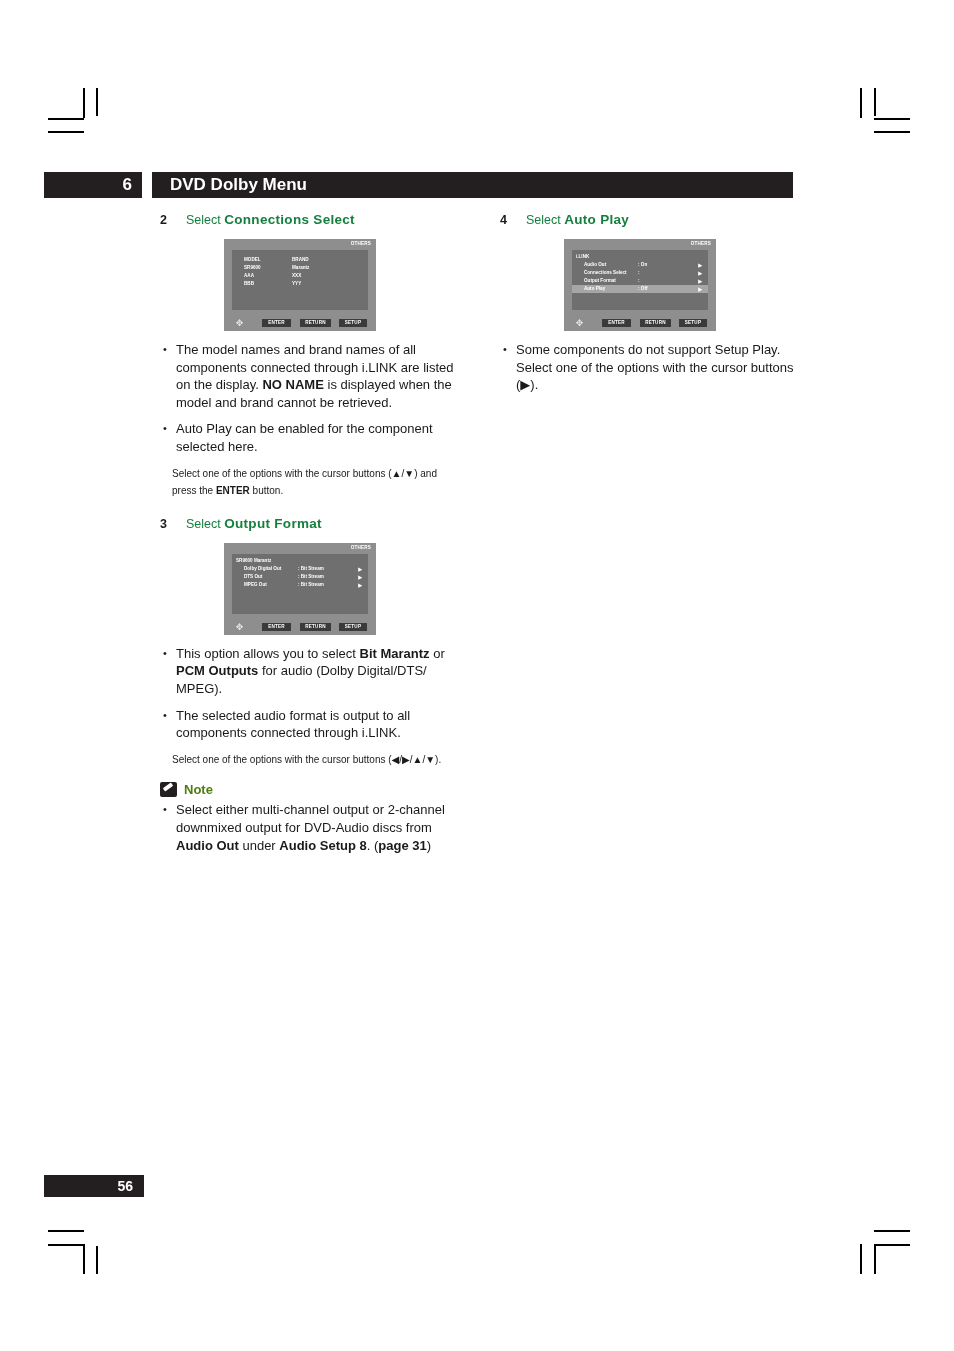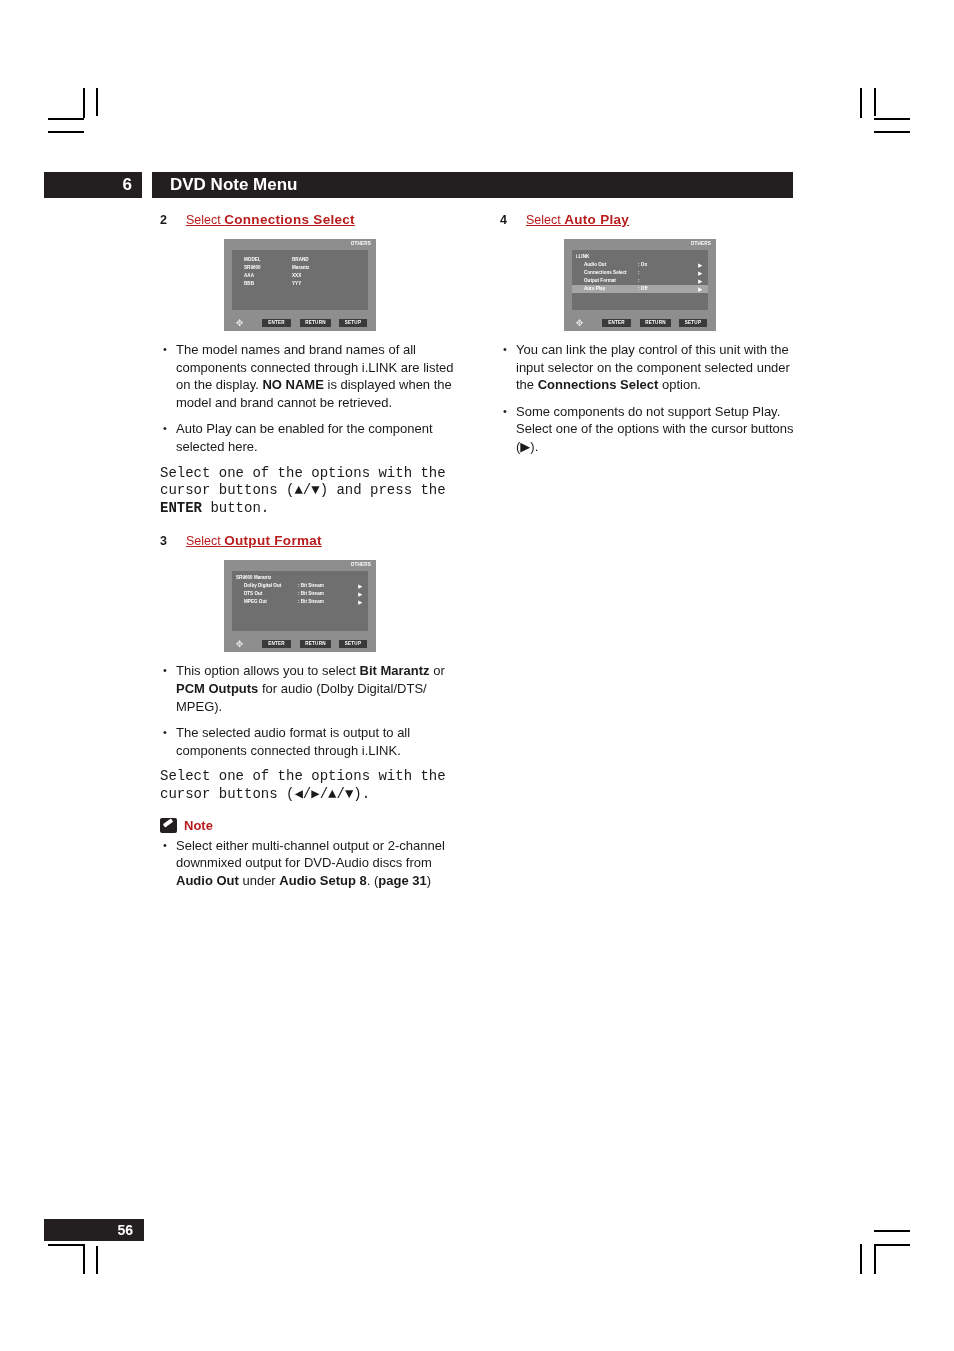--- a/index.html
+++ b/index.html
@@ -102,22 +102,21 @@
   }
   .step-num {
     width: 26px;
     flex: 0 0 26px;
     font-size: 12.5px;
     font-weight: bold;
     color: #1a1a1a;
   }
   .step-text {
     font-size: 12.5px;
-    color: #b91c1c;
-    text-decoration: underline;
+    color: #15803d;
   }
   .step-text b { font-weight: bold; font-size: 13.5px; letter-spacing: .3px; }
 
   
   .osd {
     width: 152px;
     height: 92px;
     margin: 4px 0 10px 64px;
     background: #8e8e8e;
     position: relative;
@@ -198,25 +197,24 @@
     color: #1a1a1a;
   }
   .bullets li::before {
     content: "\2022";
     position: absolute;
     left: 3px;
     top: 0;
     font-size: 11px;
   }
   .para {
-    font-size: 14px;
+    font-size: 10px;
     line-height: 17.6px;
     color: #1a1a1a;
-    margin: 0 0 10px 0;
-    font-family: Liberation Mono, monospace;
+    margin: 0 0 10px 12px;
   }
   b { font-weight: bold; }
 
   
   .note-head {
     display: flex;
     align-items: center;
     margin: 14px 0 4px 0;
   }
   .note-icon {
@@ -233,32 +231,31 @@
     left: 3px; top: 3px;
     width: 10px; height: 4px;
     background: #ffffff;
     transform: rotate(-35deg);
     transform-origin: center;
     border-radius: 1px;
   }
   .note-title {
     font-size: 13px;
     font-weight: bold;
-    color: #b91c1c;
+    color: #4d7c0f;
   }
 
   
   #footer-bar {
     position: absolute;
     left: 44px;
     top: 1175px;
     width: 100px;
     height: 22px;
     background: #231f20;
-    margin-top: 44px;
   }
   #page-number {
     position: absolute;
     right: 11px;
     top: 2px;
     color: #ffffff;
     font-size: 14px;
     font-weight: bold;
     line-height: 18px;
   }
@@ -289,21 +286,21 @@
     <div class="h h2"></div>
   <div class="v v1"></div>
     <div class="v v2"></div>
 </div>
 
 <div id="header-band">
   <div id="chapter-box">
     <span id="chapter-number">6</span>
   </div>
   <div id="title-box">
-    <span id="header-title">DVD Note Menu</span>
+    <span id="header-title">DVD Dolby Menu</span>
   </div>
 </div>
 
 <div class="column" id="col-left">
 
   <div class="step">
     <span class="step-num">2</span>
     <span class="step-text"><span>Select </span><b>Connections Select</b></span>
   </div>
 
@@ -436,23 +433,20 @@
     </div>
     <div class="osd-bottom">
       <span class="osd-pad">✥</span>
       <span class="osd-key key-enter">ENTER</span>
       <span class="osd-key key-return">RETURN</span>
       <span class="osd-key key-setup">SETUP</span>
     </div>
   </div>
 
   <ul class="bullets">
-    <li>You can link the play control of this unit with
-      the input selector on the component selected
-      under the <b>Connections Select</b> option.</li>
     <li>Some components do not support Setup Play.
       Select one of the options with the cursor
       buttons (▶).</li>
   </ul>
 </div>
 
 <div id="footer-bar">
   <span id="page-number">56</span>
 </div>
 

